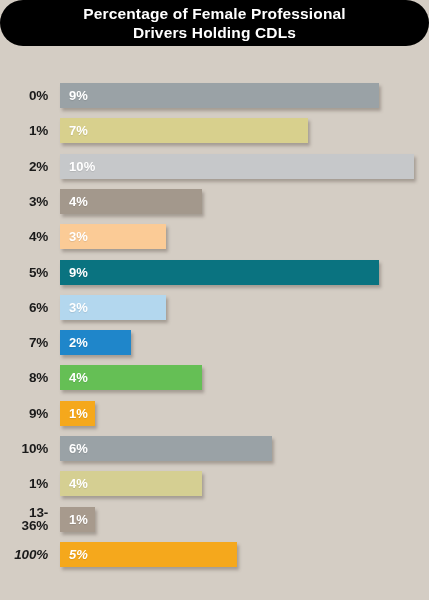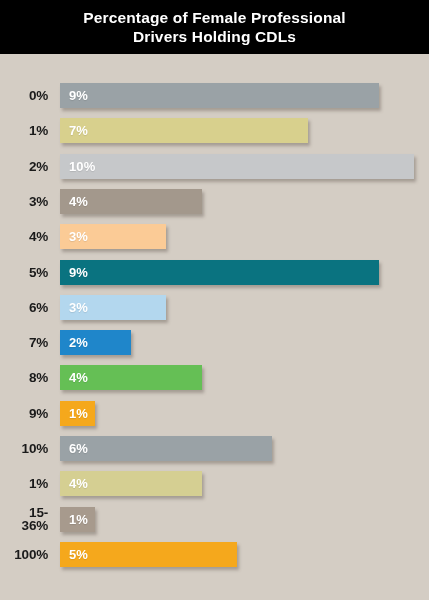--- a/index.html
+++ b/index.html
@@ -18,27 +18,28 @@
     position: relative;
     width: 429px;
     height: 600px;
     background: #d4cdc4;
   }
   #title-band {
     position: absolute;
     left: 0;
     top: 0;
     width: 429px;
-    height: 54px;
+    height: 46px;
     background: #000000;
     display: flex;
     align-items: center;
     justify-content: center;
     box-sizing: border-box;
     padding: 0 20px;
+    border-radius: 24px;
   }
   #chart-title {
     color: #ffffff;
     font-size: 15.5px;
     font-weight: bold;
     line-height: 19px;
     text-align: center;
     letter-spacing: 0.15px;
     white-space: pre-line;
   }
@@ -169,27 +170,27 @@
           <span class="bar-value">6%</span>
         </div>
       </div>
       <div class="bar-row" style="top: 415.3px;">
         <div class="cat-label">1%</div>
         <div class="bar" style="background: rgb(213, 207, 146); width: 141.6px; margin-left: 6px;">
           <span class="bar-value">4%</span>
         </div>
       </div>
       <div class="bar-row" style="top: 450.6px;">
-        <div class="cat-label two-line">15-
+        <div class="cat-label two-line">13-
 36%</div>
         <div class="bar" style="background: rgb(167, 154, 141); width: 35.4px; margin-left: 6px;">
           <span class="bar-value">1%</span>
         </div>
       </div>
-      <div class="bar-row" style="top: 485.9px;">
+      <div class="bar-row" style="top: 485.9px; font-style: italic;">
         <div class="cat-label">100%</div>
         <div class="bar" style="background: rgb(245, 168, 28); width: 177px; margin-left: 6px;">
           <span class="bar-value">5%</span>
         </div>
       </div>
     </div>
 
 </div>
 
 </body></html>

